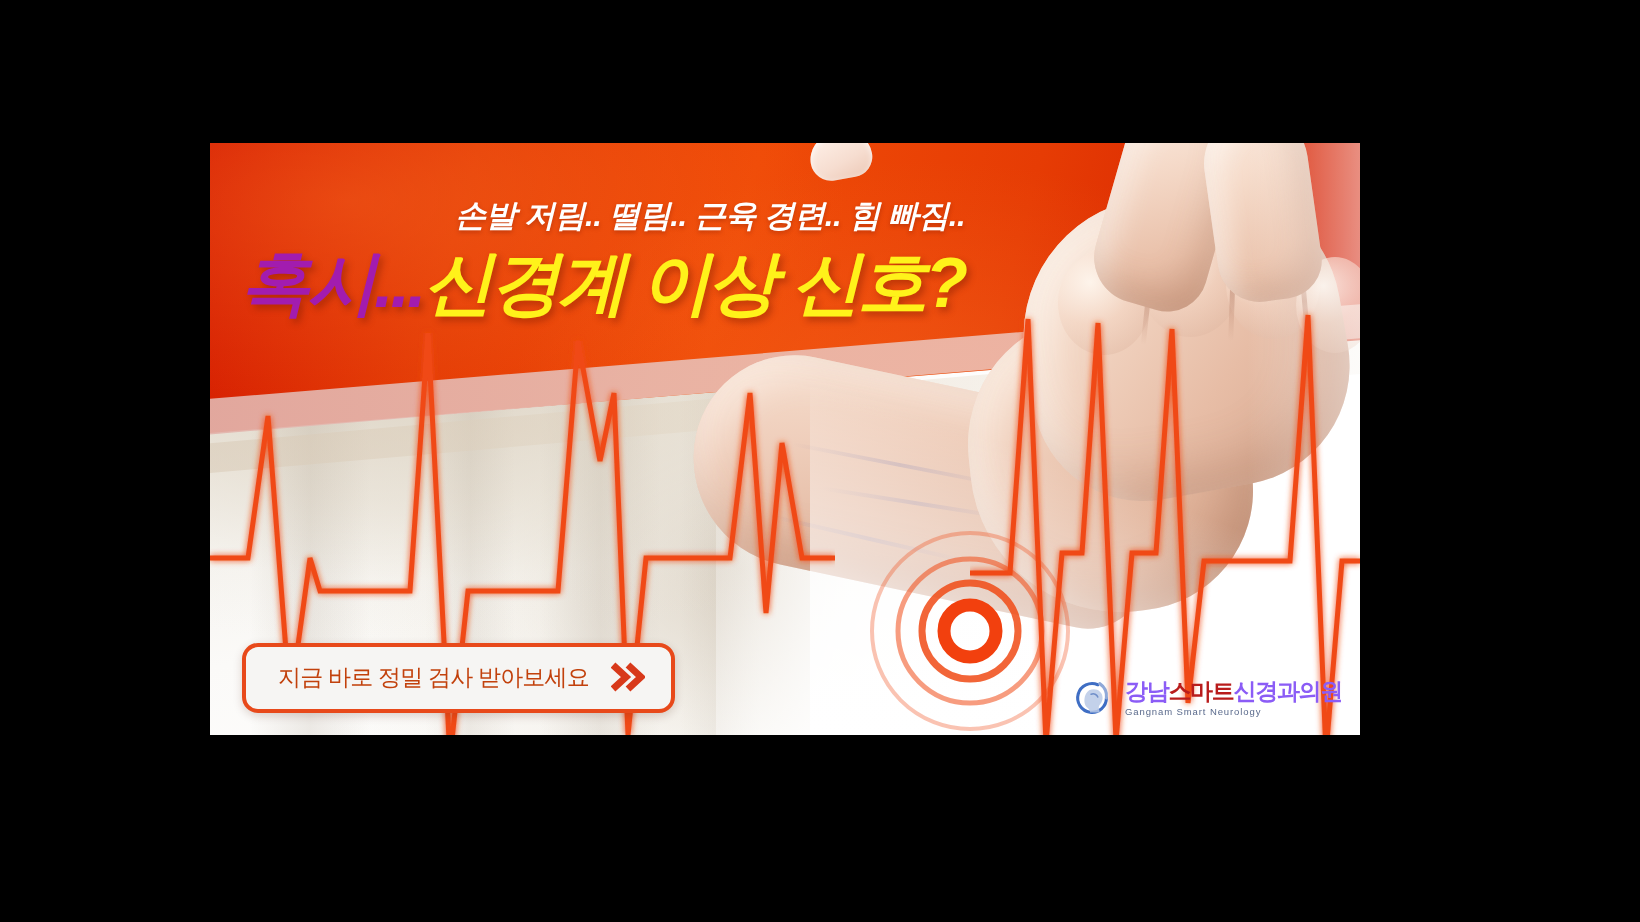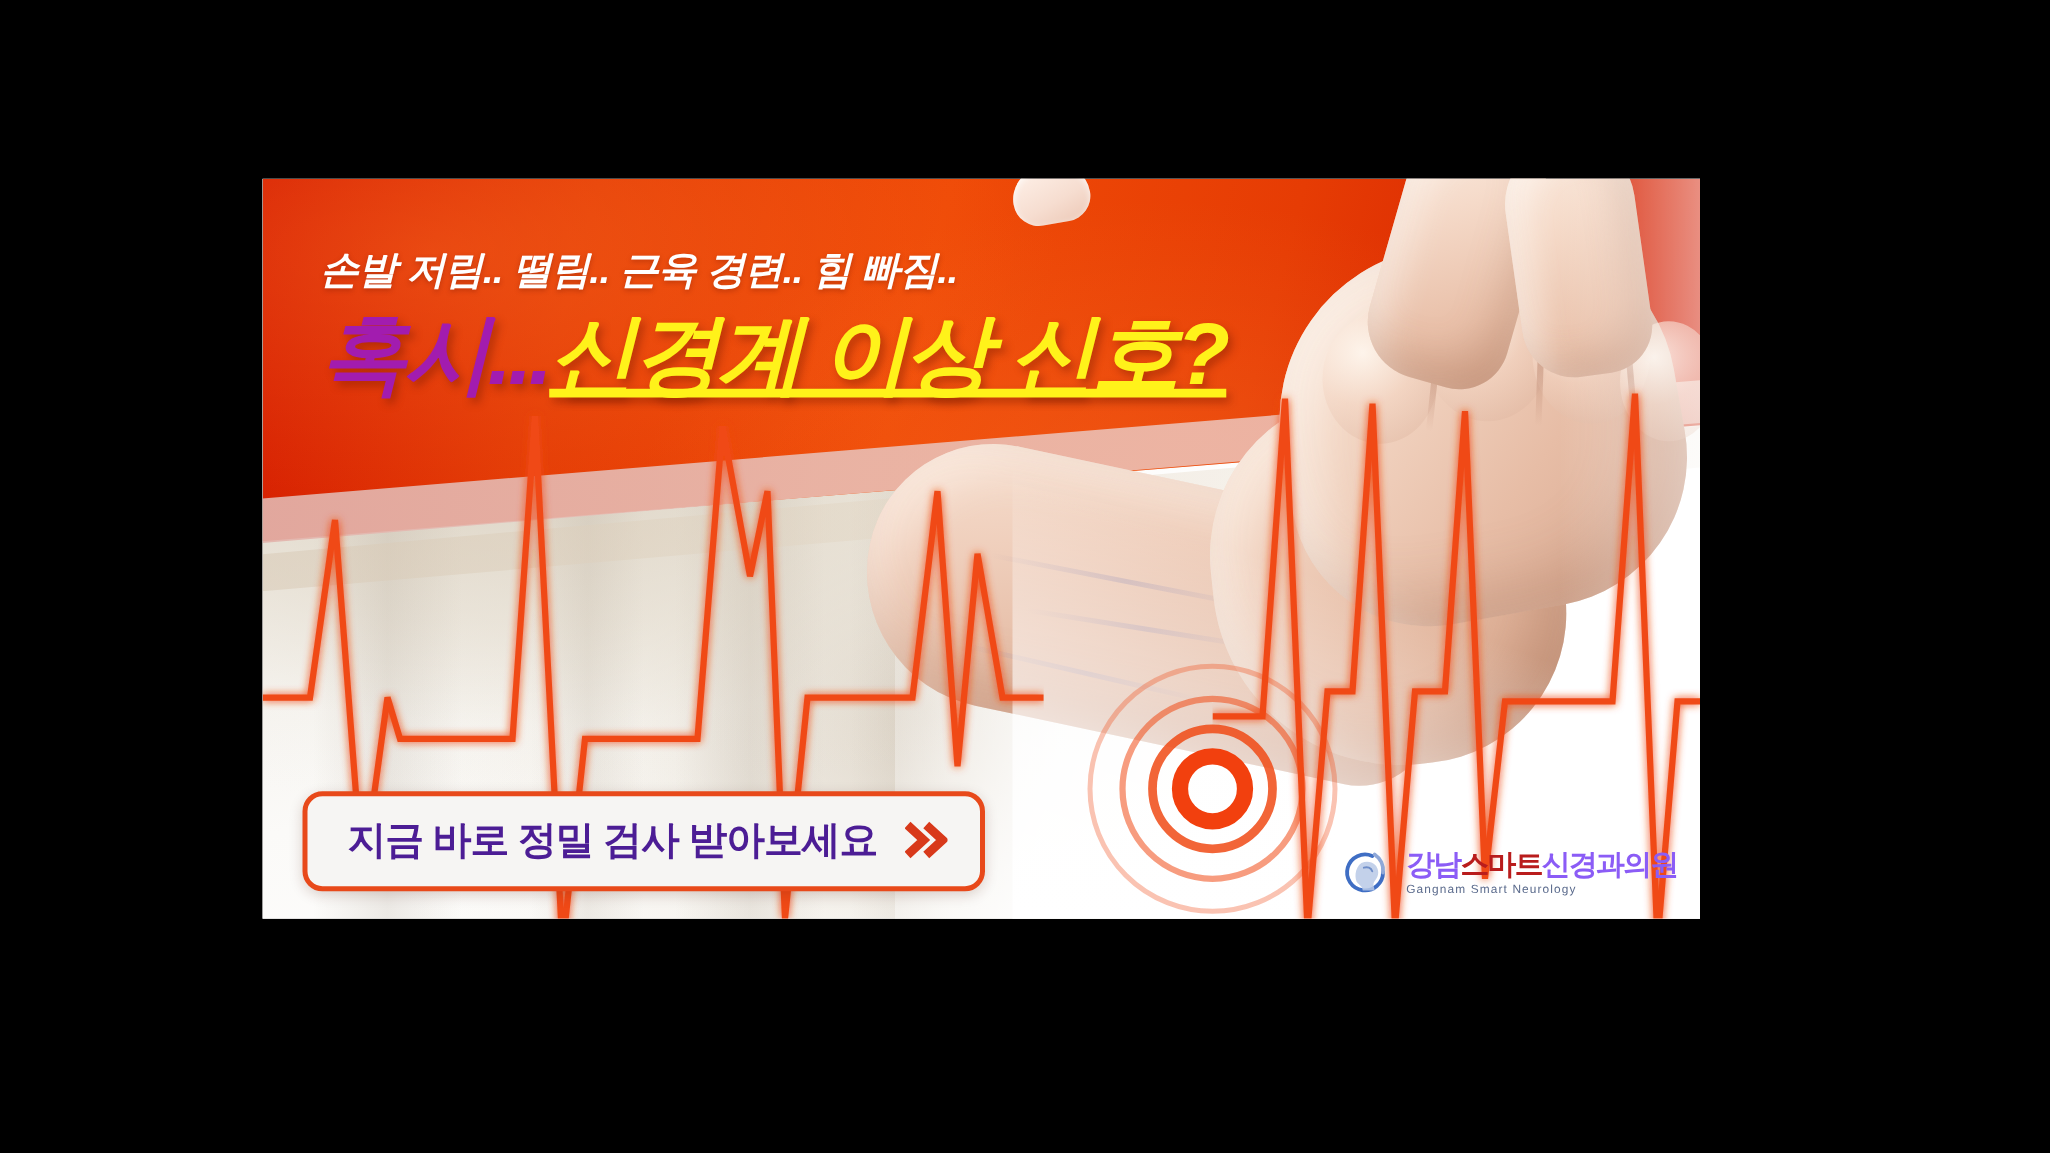--- a/index.html
+++ b/index.html
@@ -85,23 +85,24 @@
     left: 0; top: 0;
     width: 100%;
     height: 330px;
     background: linear-gradient(100deg, rgba(215,200,180,0.55) 0%, rgba(228,216,198,0.45) 50%, rgba(240,232,220,0.3) 100%);
     clip-path: polygon(0 91%, 100% 60%, 100% 70%, 0 100%);
   }
 
   
   #headline-wrap {
     position: absolute;
-    left: 46px;
+    left: 30px;
     top: 52px;
     z-index: 6;
+    text-align: right;
   }
   #kicker {
     font-family: "Liberation Sans", sans-serif;
     font-size: 31px;
     font-weight: 700;
     font-style: italic;
     color: #ffffff;
     letter-spacing: -0.5px;
     white-space: nowrap;
     text-shadow: 0 2px 4px rgba(110,20,0,0.35);
@@ -111,21 +112,21 @@
     font-family: "Liberation Sans", sans-serif;
     font-size: 70px;
     font-weight: 700;
     font-style: italic;
     letter-spacing: -3px;
     white-space: nowrap;
     line-height: 1.05;
     text-shadow: 3px 4px 7px rgba(120,25,0,0.45);
   }
   #headline .w { color: #a21caf; }
-  #headline .y { color: #fff21a; text-decoration: underline; }
+  #headline .y { color: #fff21a; }
 
   
   #hands {
     position: absolute;
     left: 600px;
     top: -10px;
     width: 560px;
     height: 602px;
     z-index: 5;
   }
@@ -263,23 +264,23 @@
     align-items: center;
     gap: 22px;
     padding: 14px 26px 16px 32px;
     background: #f6f5f3;
     border: 4px solid #e8491a;
     border-radius: 16px;
     box-shadow: 0 3px 10px rgba(80,30,10,0.18);
   }
   #cta-label {
     font-family: "Liberation Sans", sans-serif;
-    font-size: 31px;
-    font-weight: 700;
-    color: #4c1d95;
+    font-size: 23px;
+    font-weight: 400;
+    color: #c2410c;
     letter-spacing: -0.8px;
     white-space: nowrap;
   }
   #cta-chevron {
     display: block;
     width: 34px;
     height: 32px;
     flex: 0 0 auto;
   }
 

